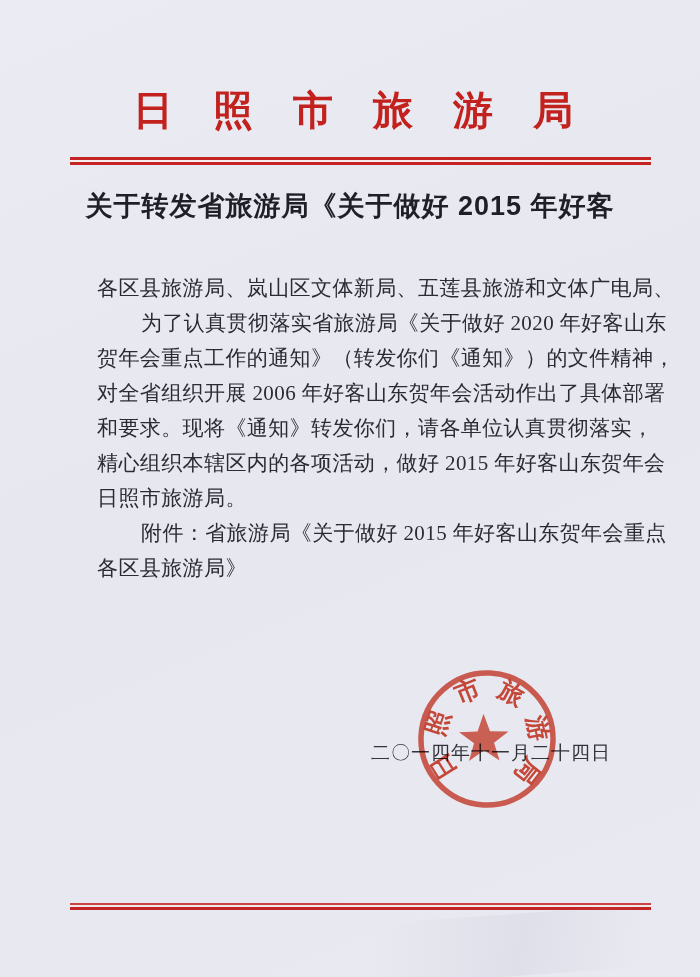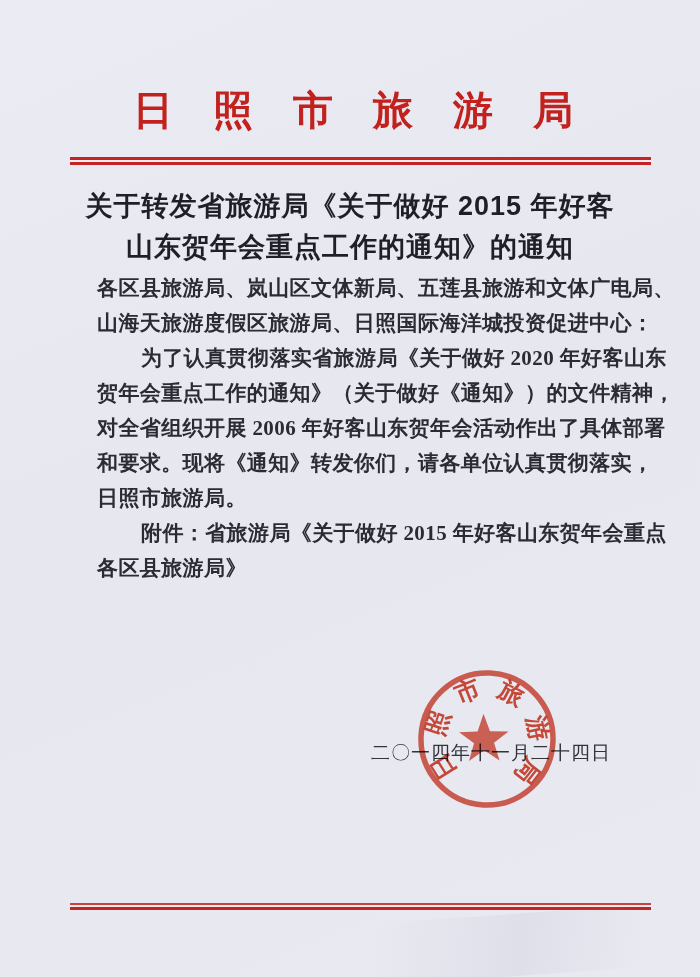--- a/index.html
+++ b/index.html
@@ -41,21 +41,21 @@
   .doc-title{
     position:absolute;left:0;top:186px;width:700px;text-align:center;
     font-family:"Liberation Sans","DejaVu Sans",sans-serif;
     font-weight:bold;font-size:27px;line-height:41px;letter-spacing:1px;
     color:#1f1f27;
   }
   .body-text{
     position:absolute;left:97px;top:271px;width:516px;
     font-size:21px;letter-spacing:0.4px;color:var(--ink);
   }
-  .body-line{height:35px;line-height:35px;white-space:nowrap;font-weight:bold;}
+  .body-line{height:35px;line-height:35px;white-space:nowrap;}
   .body-line.indent{padding-left:44px;}
   .date-line{
     position:absolute;left:371px;top:740px;
     font-size:19px;letter-spacing:1px;white-space:nowrap;
     color:#33333a;
     text-align:center;
   }
   .seal{
     position:absolute;left:407px;top:659px;width:160px;height:160px;
     mix-blend-mode:multiply;opacity:.93;transform:rotate(3deg);
@@ -75,30 +75,29 @@
 <body>
 
 <div class="page">
 
   <div class="org-header">日照市旅游局</div>
 
   <div class="rule-top"></div>
 
   <div class="doc-title">
     <div>关于转发省旅游局《关于做好 2015 年好客</div>
-    <div>山东贺年会重点工作的通知》的通知</div>
   </div>
 
   <div class="body-text">
     <div class="body-line">各区县旅游局、岚山区文体新局、五莲县旅游和文体广电局、</div>
-    <div class="body-line">山海天旅游度假区旅游局、日照国际海洋城投资促进中心：</div>
     <div class="body-line indent">为了认真贯彻落实省旅游局《关于做好 2020 年好客山东</div>
-    <div class="body-line">贺年会重点工作的通知》（关于做好《通知》）的文件精神，</div>
+    <div class="body-line">贺年会重点工作的通知》（转发你们《通知》）的文件精神，</div>
     <div class="body-line">对全省组织开展 2006 年好客山东贺年会活动作出了具体部署</div>
     <div class="body-line">和要求。现将《通知》转发你们，请各单位认真贯彻落实，</div>
+    <div class="body-line">精心组织本辖区内的各项活动，做好 2015 年好客山东贺年会</div>
     <div class="body-line">日照市旅游局。</div>
     <div class="body-line indent">附件：省旅游局《关于做好 2015 年好客山东贺年会重点</div>
     <div class="body-line">各区县旅游局》</div>
   </div>
 
   <div class="date-line">二〇一四年十一月二十四日</div>
 
   <svg class="seal" viewBox="-80 -80 160 160">
     <circle r="66" fill="none" stroke="#d5402c" stroke-width="5.5" stroke-opacity="0.88"></circle>
     <polygon points="0,-26 6.2,-8.5 24.7,-8 10,3.2 15.3,21 0,10.5 -15.3,21 -10,3.2 -24.7,-8 -6.2,-8.5" transform="translate(-3,1) rotate(-4)" fill="#d5402c" fill-opacity="0.85"></polygon>

